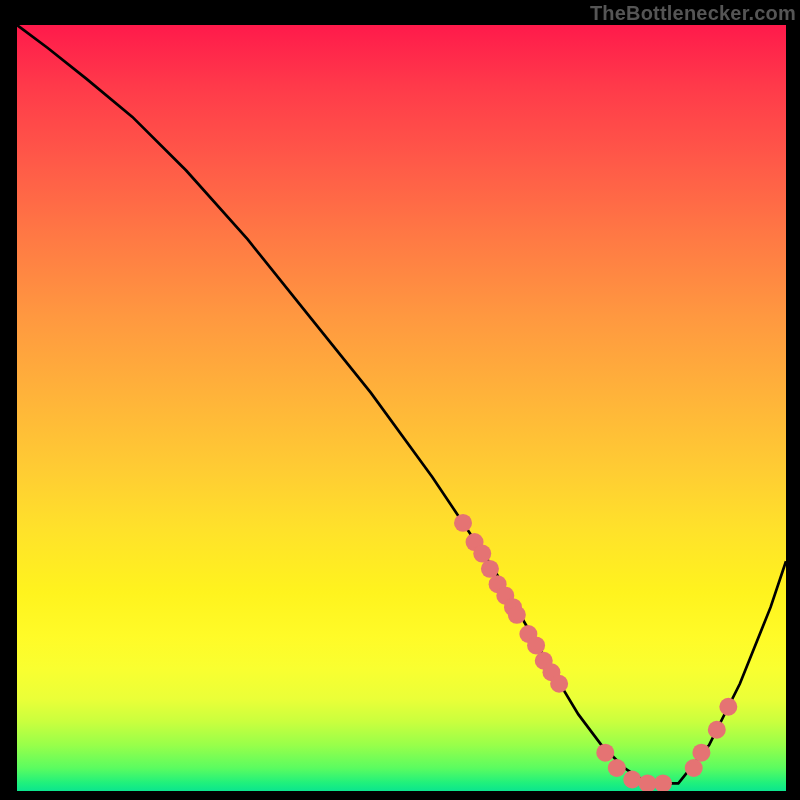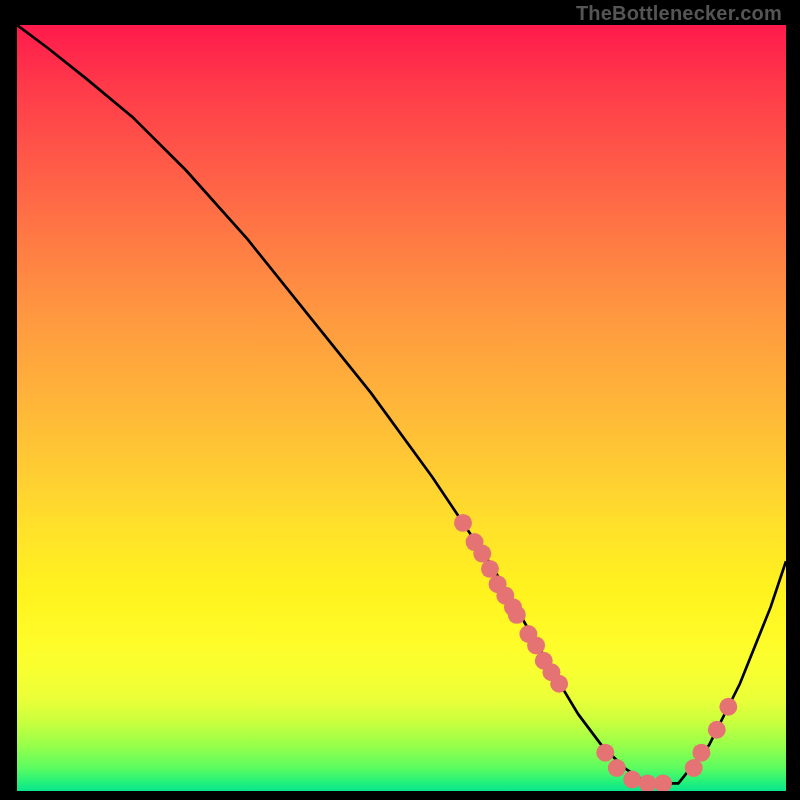--- a/index.html
+++ b/index.html
@@ -13,21 +13,21 @@
   }
   .stage {
     position: relative;
     width: 800px;
     height: 800px;
     background: #000;
   }
   .attribution {
     position: absolute;
     top: 2px;
-    right: 18px;
+    right: 4px;
     color: #555;
     font-size: 20px;
     font-weight: 600;
     letter-spacing: 0.2px;
     z-index: 5;
   }
   .plot-area {
     position: absolute;
     left: 17px;
     top: 25px;

